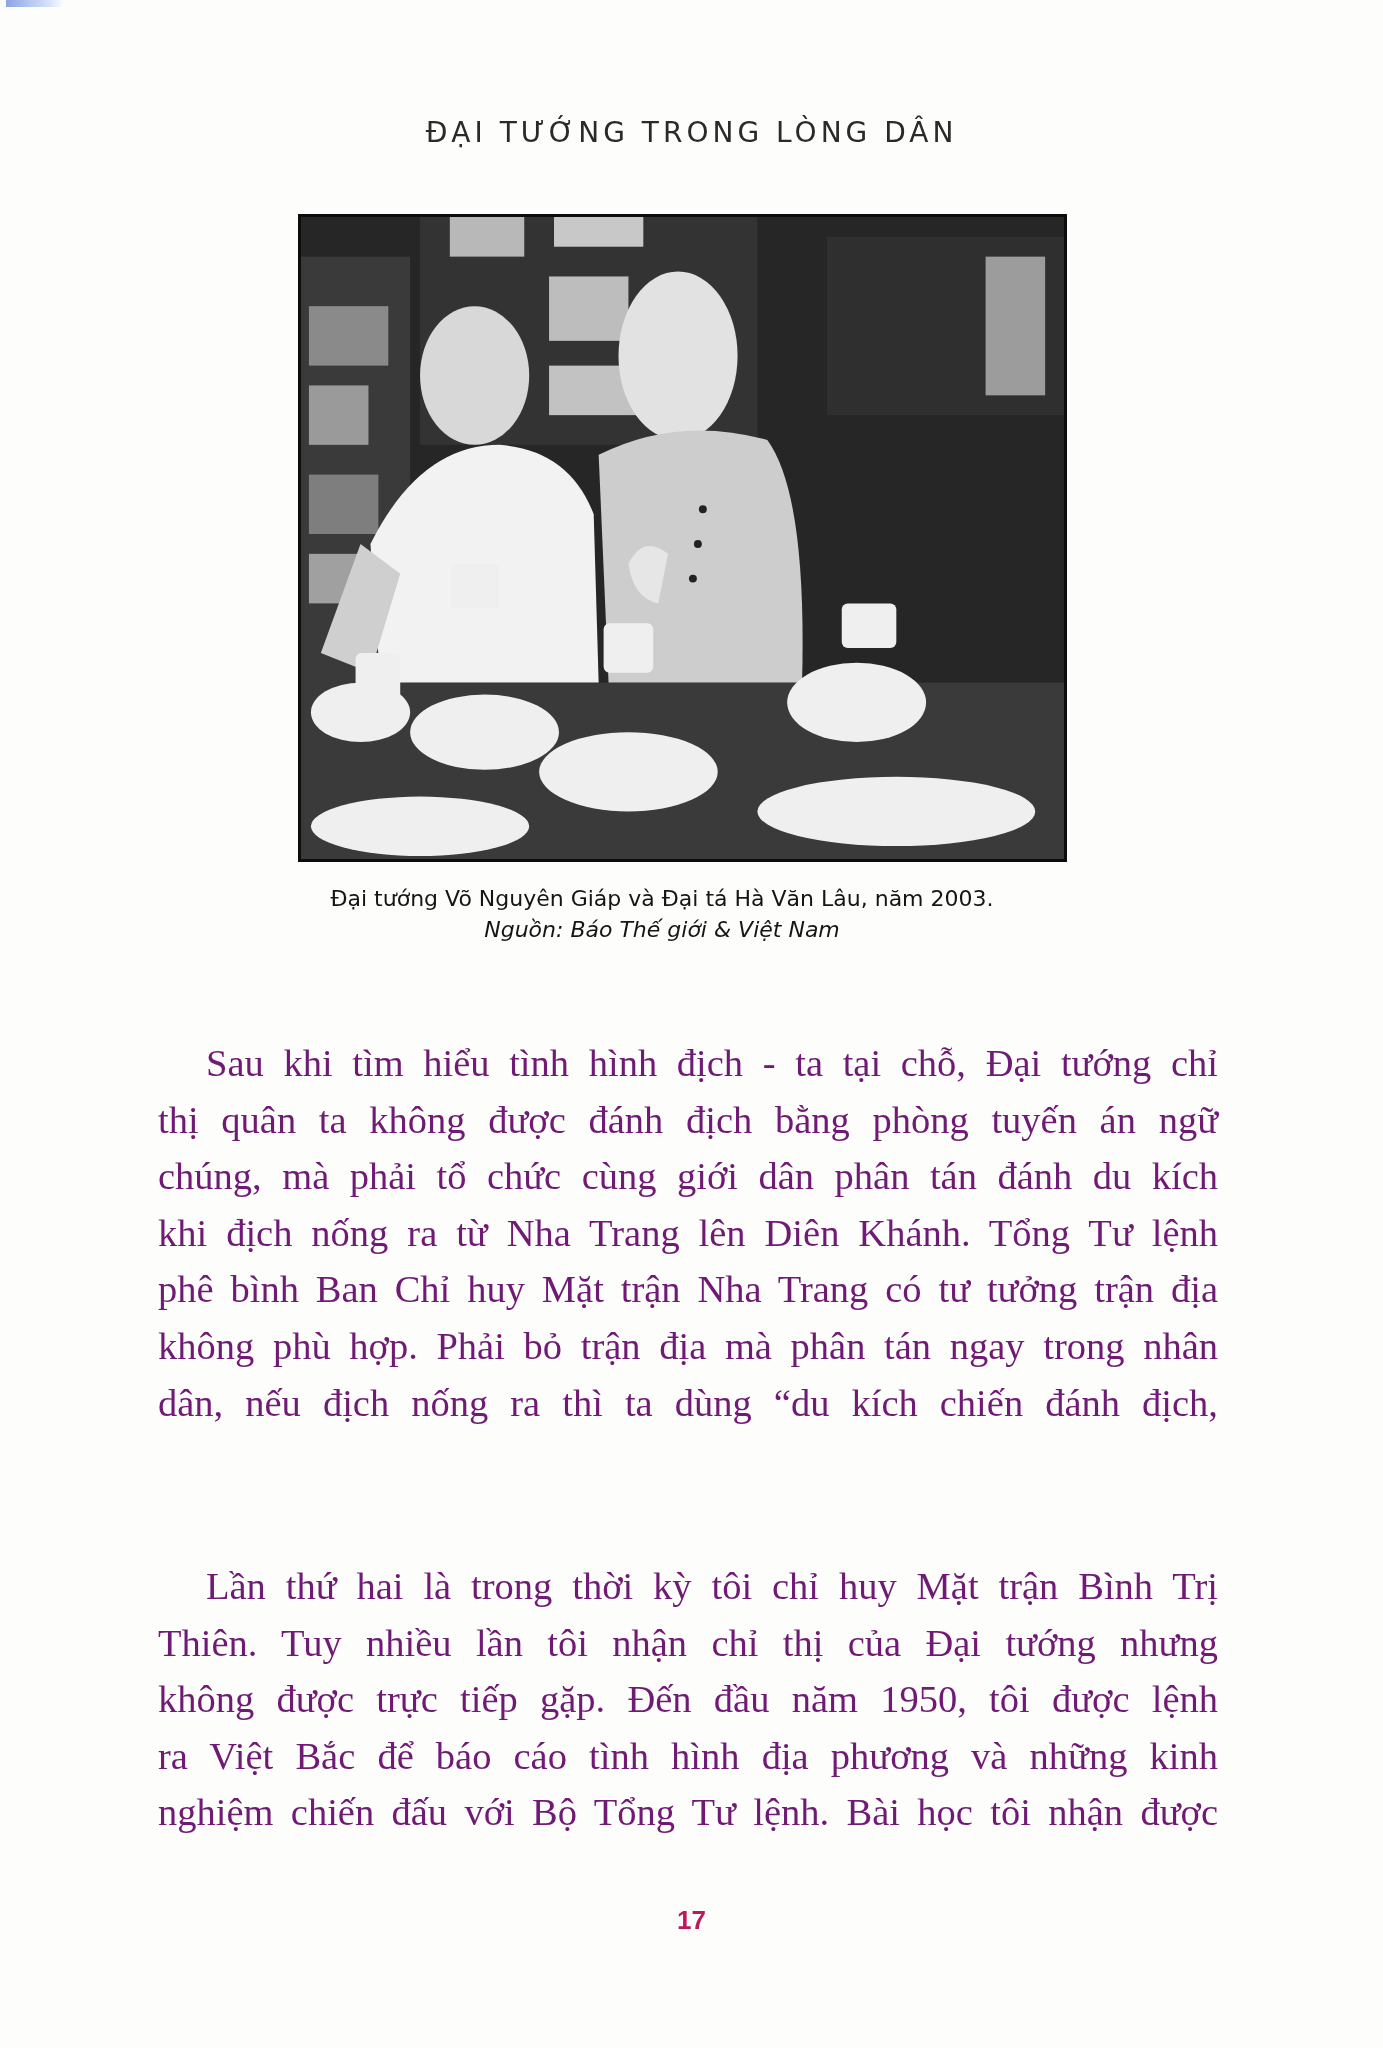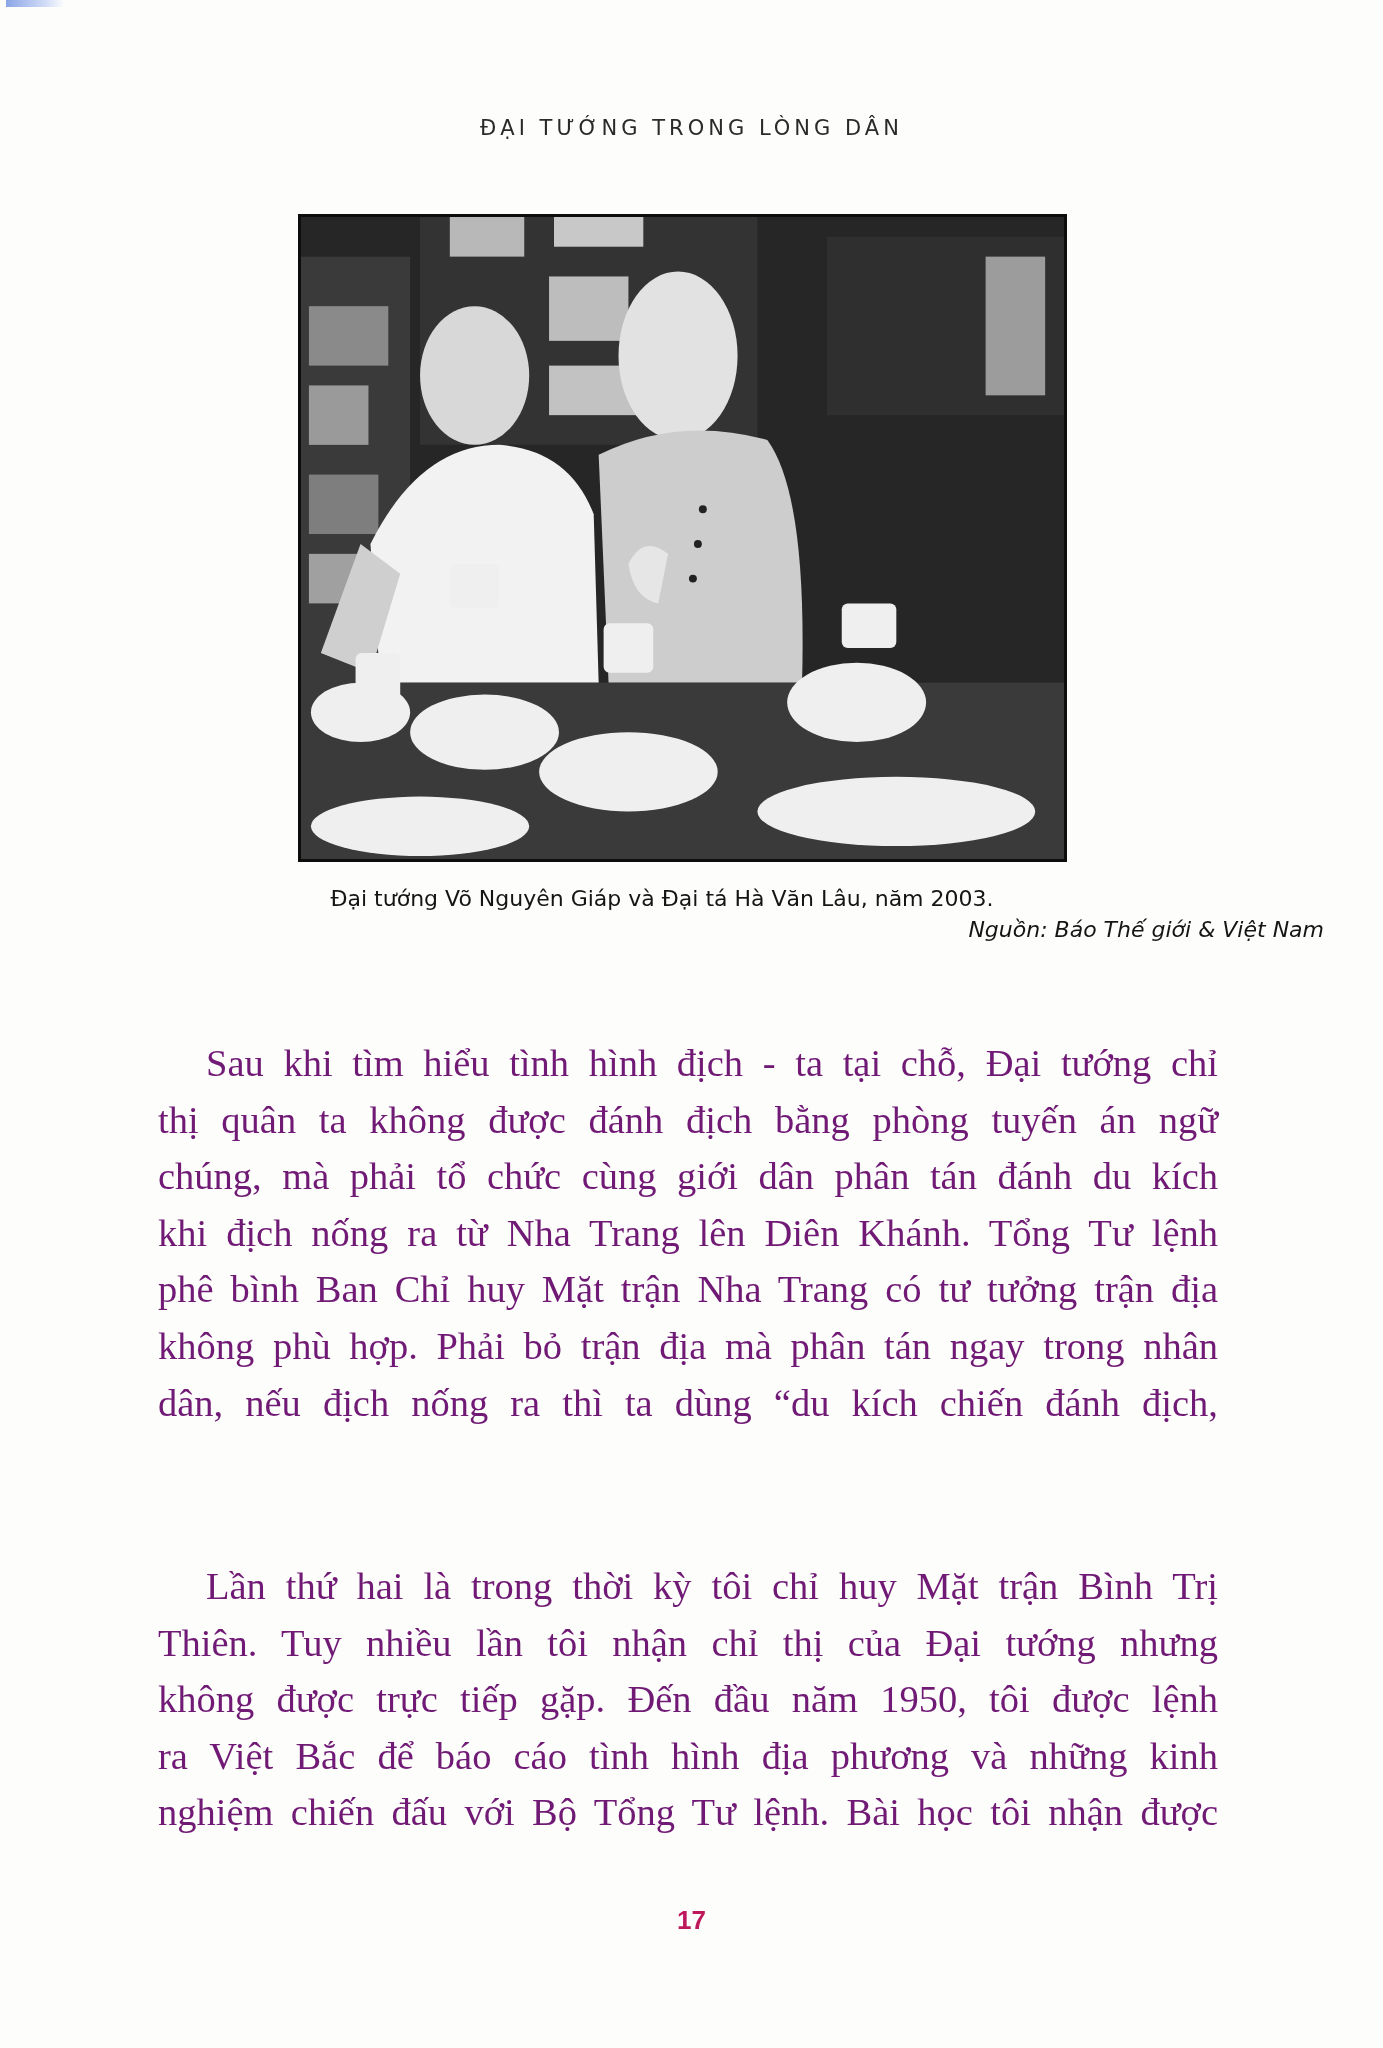--- a/index.html
+++ b/index.html
@@ -9,35 +9,35 @@
     font-family:"DejaVu Serif", serif;
     color:#141414;
   }
   .corner-mark {
     position:absolute; left:6px; top:0; width:58px; height:7px;
     background:linear-gradient(90deg,#6f8fe0,#c9d6f6 70%,rgba(255,255,255,0));
     opacity:.8;
   }
   .running-head {
     position:absolute; top:116px; left:0; width:1383px; text-align:center;
-    font-family:"DejaVu Sans", sans-serif; font-size:21px; letter-spacing:4px;
+    font-family:"DejaVu Sans", sans-serif; font-size:28px; letter-spacing:4px;
     color:#2a2a2a;
   }
   .photo {
     position:absolute; left:298px; top:214px; width:769px; height:648px;
     background:#1c1c1c; overflow:hidden;
     border:3px solid #0d0d0d; box-sizing:border-box;
   }
   .photo svg { width:100%; height:100%; display:block; }
   .caption {
     position:absolute; top:883px; left:0; width:1324px; text-align:center;
     font-family:"DejaVu Sans", sans-serif; font-size:22px; color:#151515;
     line-height:31px;
   }
-  .caption .source { font-style:italic;text-align:right; }
+  .caption .source { font-style:italic; }
   .body-text {
     position:absolute; left:158px; width:1060px;
     font-family:"Liberation Serif", serif; font-size:38.5px; line-height:56.6px;
     color:#701a75; text-align:justify;
   }
   .line { display:block; text-align:justify; text-align-last:justify; white-space:nowrap; }
   .line.last { text-align-last:left; }
   .indent { padding-left:48px; }
   .p1 { top:1035px; }
   .p2 { top:1558px; }

